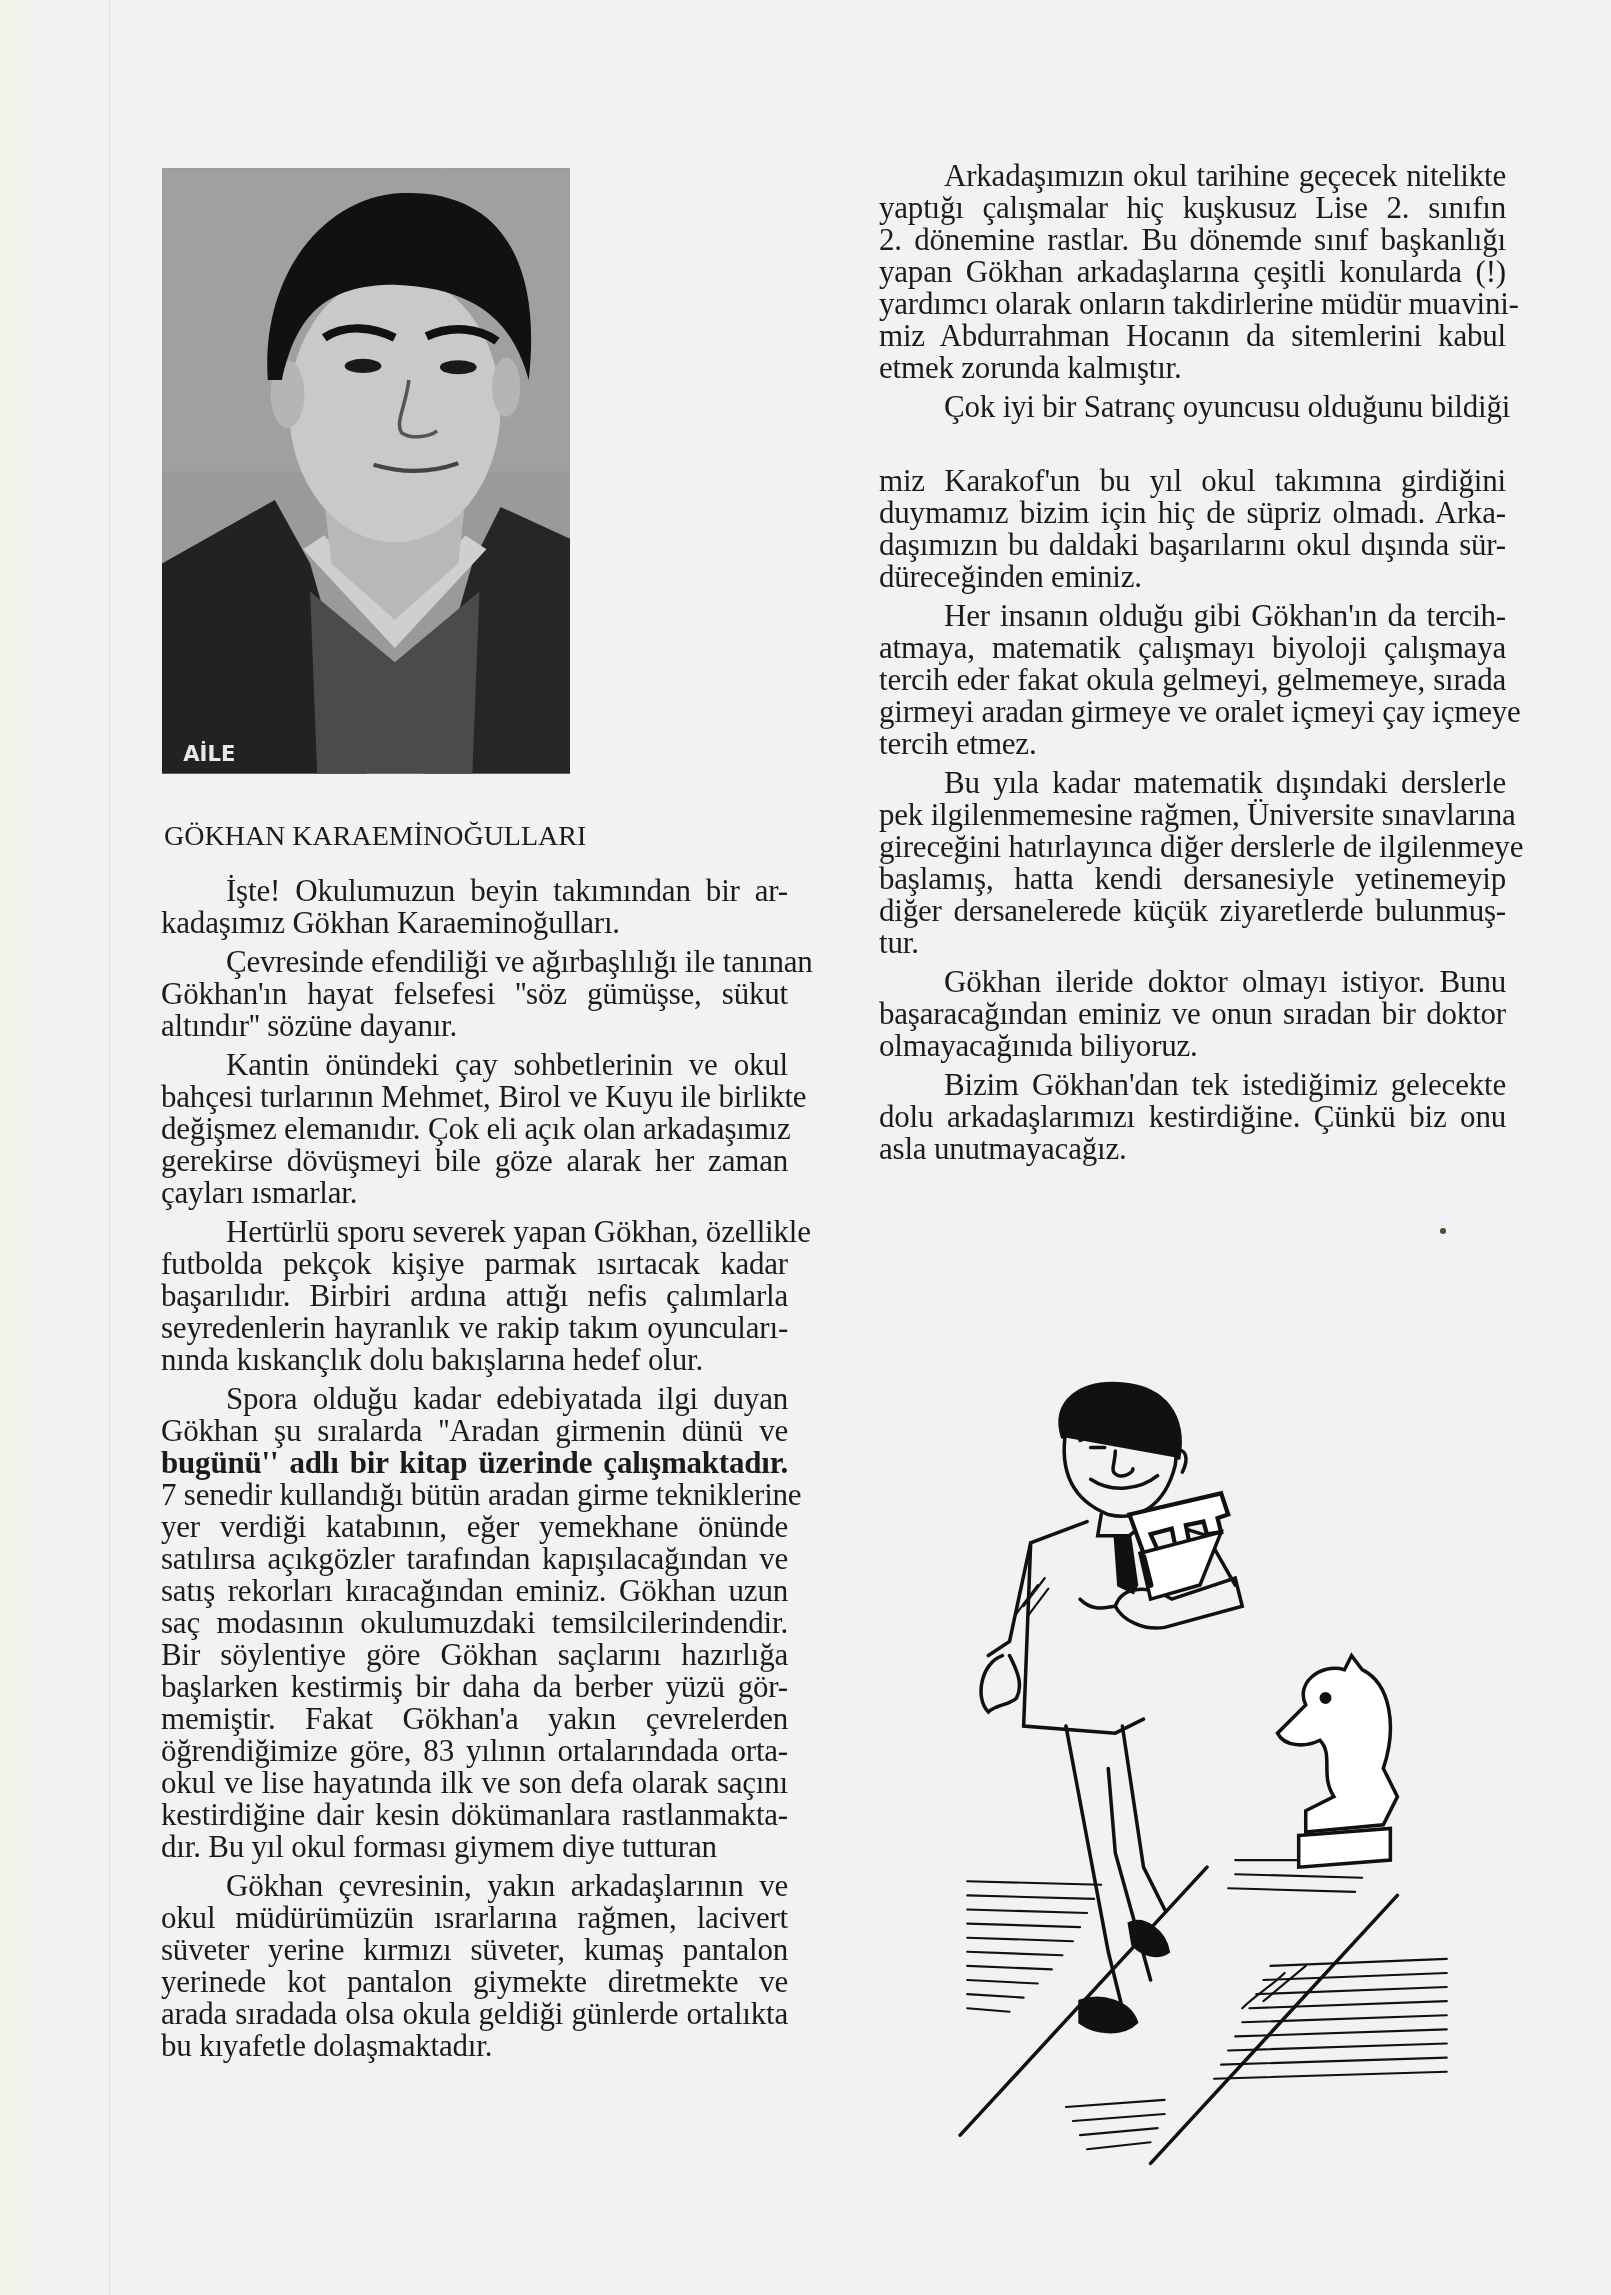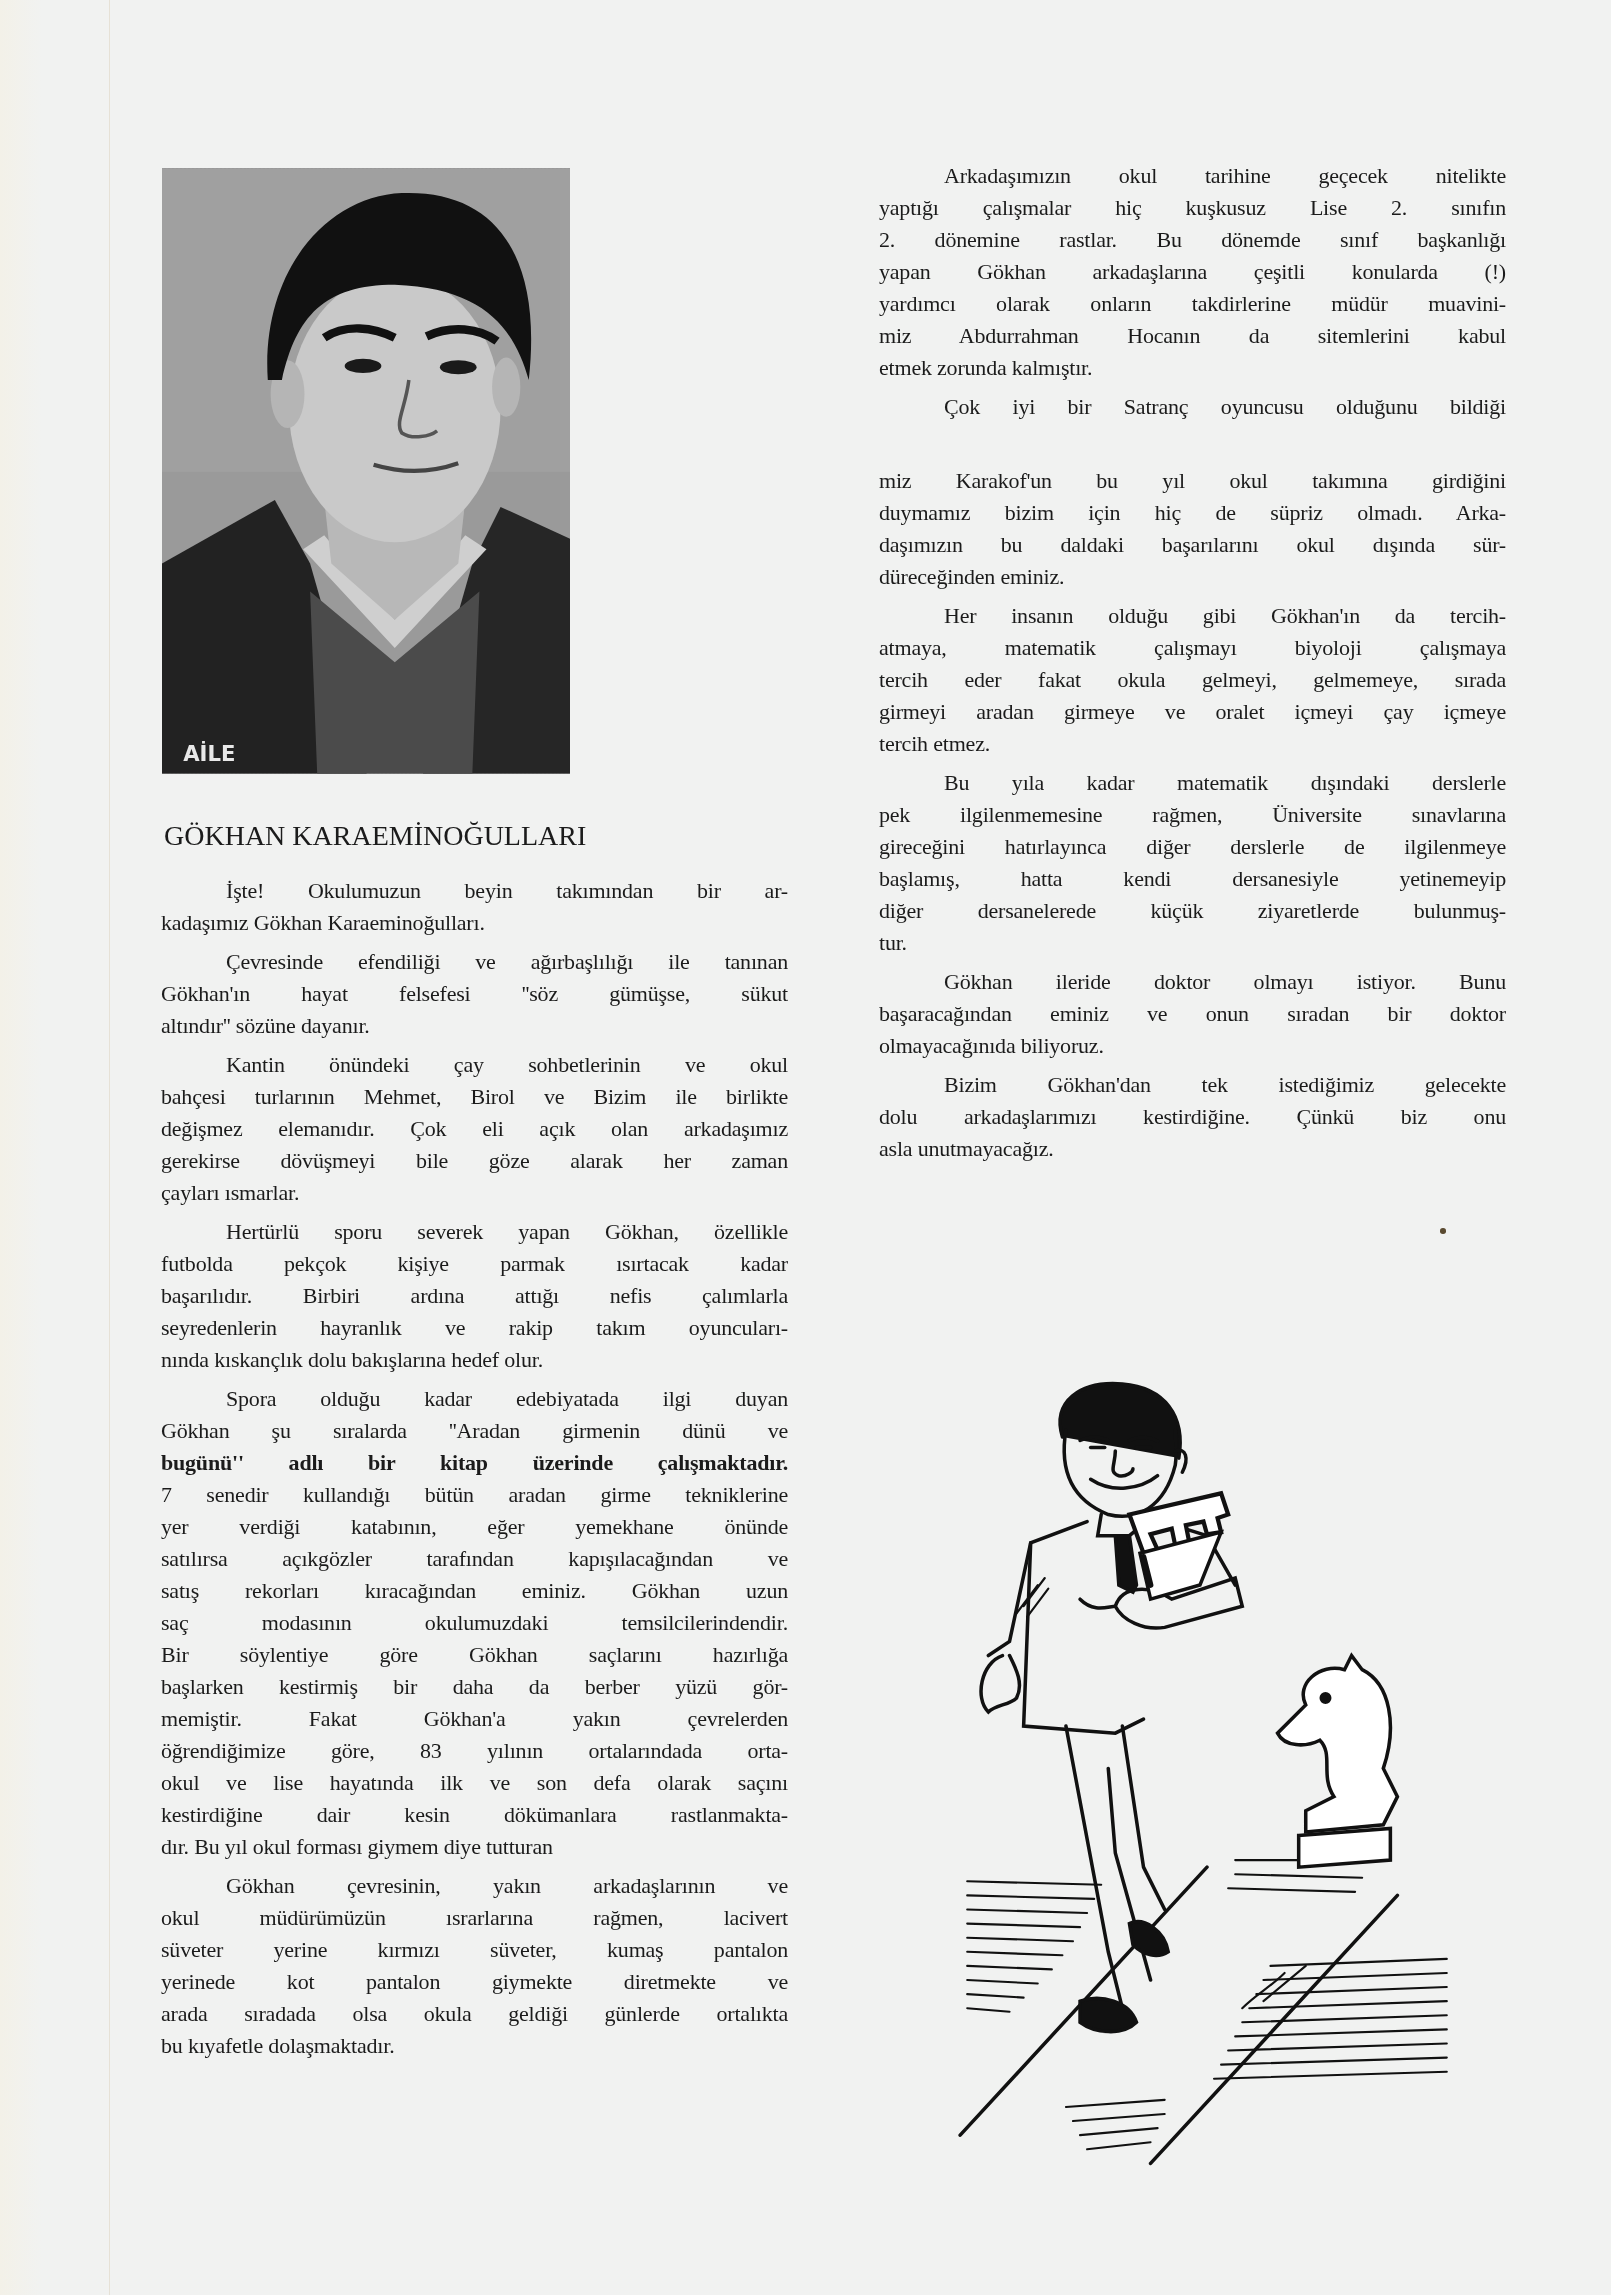--- a/index.html
+++ b/index.html
@@ -12,21 +12,21 @@
   .binding-line {
     position: absolute; left: 109px; top: 0; width: 1.4px; height: 2295px;
     background: #e6e1d6;
   }
   .left-edge {
     position: absolute; left: 0; top: 0; width: 42px; height: 2295px;
     background: linear-gradient(to right, #f3f1e8, #f1f2f1);
   }
   .column {
     position: absolute;
-    font-size: 22px;
+    font-size: 31px;
     line-height: 32px;
     text-align: justify;
     letter-spacing: -0.2px;
   }
   .column p { margin: 0 0 2.8px 0; text-indent: 65px; }
   .column p .line { display: block; text-align: justify; text-align-last: justify; white-space: nowrap; }
   .column p .line.last { text-align-last: left; }
   #col-left-text { left: 161px; top: 875px; width: 627px; }
   #col-right { left: 879px; top: 160px; width: 627px; }
   .para-gap { margin-top: 7px !important; }
@@ -96,21 +96,21 @@
       <span class="line">İşte! Okulumuzun beyin takımından bir ar-</span>
       <span class="line last" style="margin-left: -65px;">kadaşımız Gökhan Karaeminoğulları.</span>
     </p>
     <p class="para-gap">
       <span class="line">Çevresinde efendiliği ve ağırbaşlılığı ile tanınan</span>
       <span class="line" style="margin-left: -65px;">Gökhan'ın hayat felsefesi ''söz gümüşse, sükut</span>
       <span class="line last" style="margin-left: -65px;">altındır'' sözüne dayanır.</span>
     </p>
     <p class="para-gap">
       <span class="line">Kantin önündeki çay sohbetlerinin ve okul</span>
-      <span class="line" style="margin-left: -65px;">bahçesi turlarının Mehmet, Birol ve Bizim ile birlikte</span>
+      <span class="line" style="margin-left: -65px;">bahçesi turlarının Mehmet, Birol ve Kuyu ile birlikte</span>
       <span class="line" style="margin-left: -65px;">değişmez elemanıdır. Çok eli açık olan arkadaşımız</span>
       <span class="line" style="margin-left: -65px;">gerekirse dövüşmeyi bile göze alarak her zaman</span>
       <span class="line last" style="margin-left: -65px;">çayları ısmarlar.</span>
     </p>
     <p class="para-gap">
       <span class="line">Hertürlü sporu severek yapan Gökhan, özellikle</span>
       <span class="line" style="margin-left: -65px;">futbolda pekçok kişiye parmak ısırtacak kadar</span>
       <span class="line" style="margin-left: -65px;">başarılıdır. Birbiri ardına attığı nefis çalımlarla</span>
       <span class="line" style="margin-left: -65px;">seyredenlerin hayranlık ve rakip takım oyuncuları-</span>
       <span class="line last" style="margin-left: -65px;">nında kıskançlık dolu bakışlarına hedef olur.</span>

